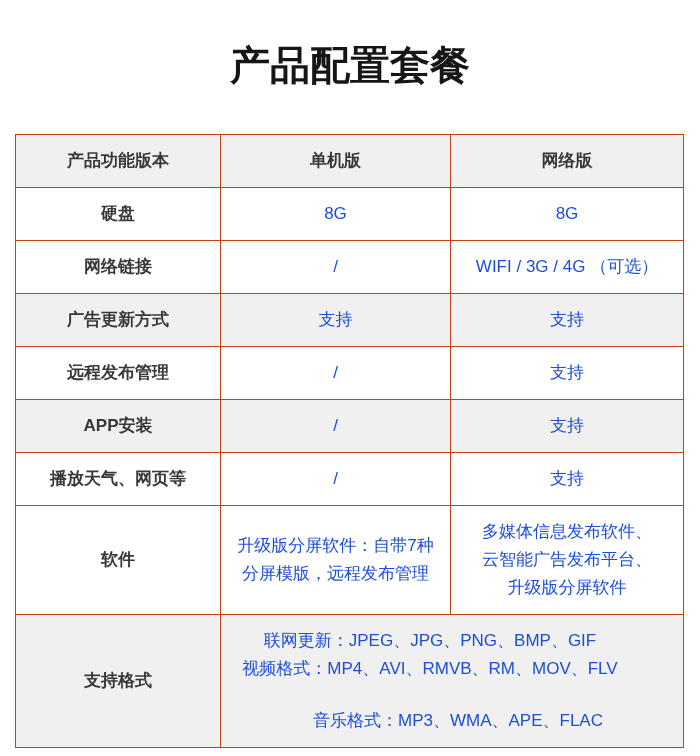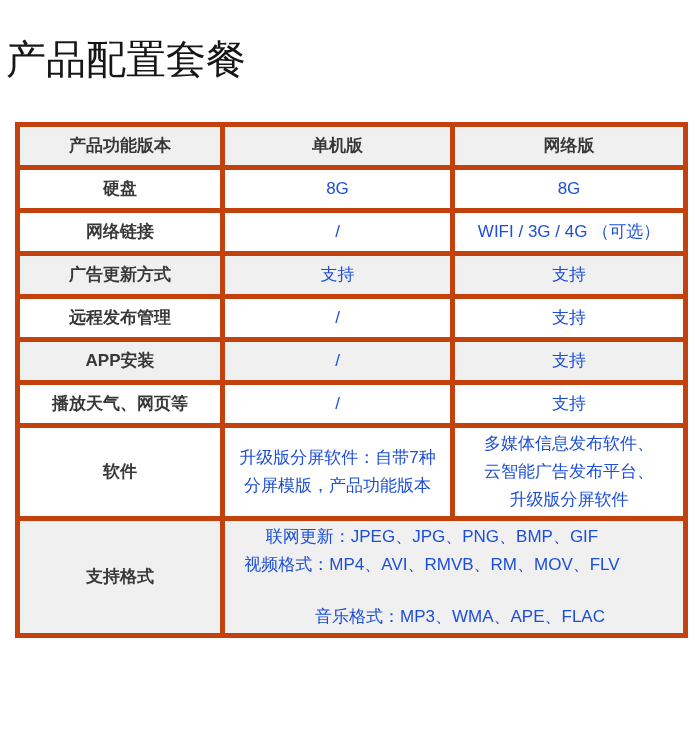--- a/index.html
+++ b/index.html
@@ -9,41 +9,42 @@
     width: 700px;
     font-family: "Liberation Sans", "DejaVu Sans", sans-serif;
   }
   .page {
     width: 700px;
     height: 756px;
     background: #ffffff;
     overflow: hidden;
   }
   h1.title {
-    margin: 6px;
+    margin: 12px;
     padding: 33px 0 37px 0;
+    text-align: center;
     font-size: 40px;
     line-height: 40px;
-    font-weight: 400;
+    font-weight: 700;
     color: #161616;
     letter-spacing: 0px;
   }
   table.config-table {
     border-collapse: collapse;
     table-layout: fixed;
     margin-left: 15px;
     width: 668px;
   }
   col.c1 { width: 205px; }
   col.c2 { width: 230px; }
   col.c3 { width: 233px; }
   .config-table th,
   .config-table td {
-    border: 5px solid #c2410c;
-    padding: 2px;
+    border: 1px solid #c2410c;
+    padding: 12px;
     text-align: center;
     vertical-align: middle;
     font-size: 17px;
     line-height: 28px;
   }
   .config-table tr { height: 43px; }
   .config-table tr.h66 { height: 66px; }
   .config-table tr.h83 { height: 83px; }
   .config-table tr.shaded { background: #f0f0f0; }
   .config-table th,
@@ -114,21 +115,21 @@
       </tr>
       <tr>
         <td class="lbl">播放天气、网页等</td>
         <td class="val">/</td>
         <td class="val">支持</td>
       </tr>
       <tr class="h83">
         <td class="lbl">软件</td>
         <td class="val">
           <div>升级版分屏软件：自带7种</div>
-          <div>分屏模版，产品功能版本</div>
+          <div>分屏模版，远程发布管理</div>
         </td>
         <td class="val">
           <div>多媒体信息发布软件、</div>
           <div>云智能广告发布平台、</div>
           <div>升级版分屏软件</div>
         </td>
       </tr>
       <tr class="shaded h83">
         <td class="lbl">支持格式</td>
         <td class="val fmt-cell" colspan="2">

